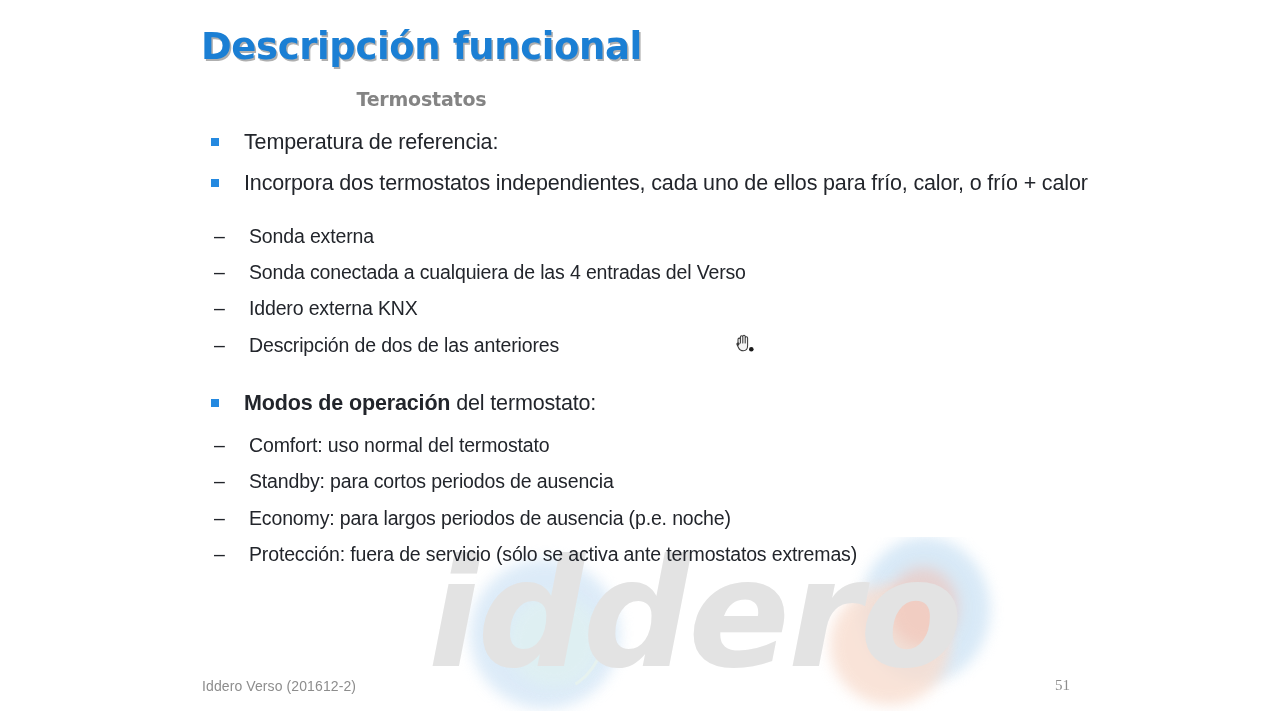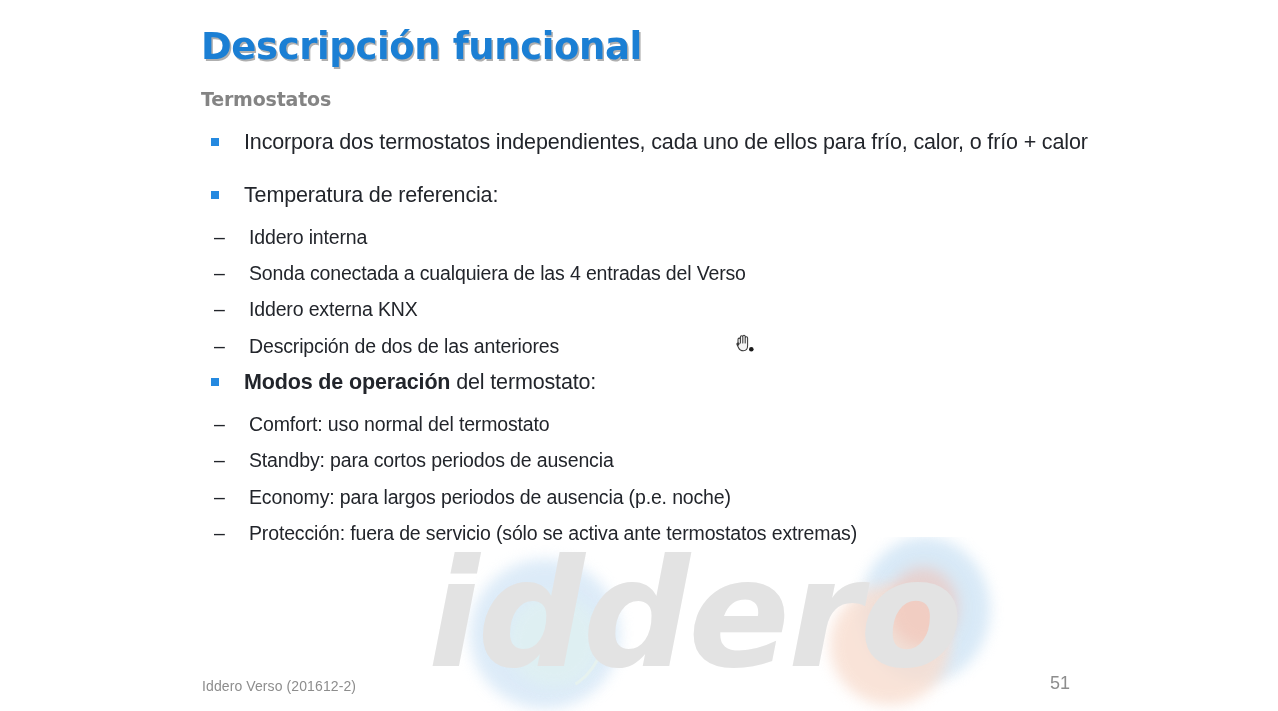--- a/index.html
+++ b/index.html
@@ -101,20 +101,21 @@
     border: 3px solid #eef6f4;
     border-color: transparent #e6f2ef transparent transparent;
     transform: rotate(22deg);
   }
 
   
   .title-block {
     position: absolute;
     left: 31px;
     top: 28px;
+    text-align: center;
   }
   .slide-title {
     font-family: "DejaVu Sans", sans-serif;
     font-size: 37px;
     font-weight: 700;
     color: #1b7fd4;
     letter-spacing: -0.4px;
     line-height: 1.05;
     text-shadow: 1.5px 1.5px 0 rgba(110,110,110,0.55);
     white-space: nowrap;
@@ -185,22 +186,22 @@
     bottom: 17px;
     font-family: "Liberation Sans", sans-serif;
     font-size: 14px;
     color: #8d8d8d;
     letter-spacing: 0.1px;
   }
   .footer-page {
     position: absolute;
     right: 42px;
     bottom: 17px;
-    font-family: Liberation Sans, sans-serif;
-    font-size: 18px;
+    font-family: Liberation Serif, serif;
+    font-size: 15px;
     color: #8d8d8d;
     text-align: center;
   }
 
   
   #cursor {
     position: absolute;
     left: 731px;
     top: 331px;
     width: 26px;
@@ -225,49 +226,49 @@
       <div class="wm-text">iddero</div>
     </div>
 
     <div class="title-block">
       <div class="slide-title">Descripción funcional</div>
       <div class="slide-subtitle">Termostatos</div>
     </div>
 
     <div class="body-list">
 
+      <div class="lvl1 tight">
+        <span class="sq"></span>
+        <span>Temperatura de referencia:</span>
+      </div>
+
       <div class="lvl1">
         <span class="sq"></span>
         <span>Incorpora dos termostatos independientes, cada uno de ellos para frío, calor, o frío + calor</span>
       </div>
-
-      <div class="lvl1 tight">
-        <span class="sq"></span>
-        <span>Temperatura de referencia:</span>
-      </div>
       <div class="sublist">
         <div class="lvl2">
           <span class="dash">–</span>
-          <span>Iddero interna</span>
+          <span>Sonda externa</span>
         </div>
         <div class="lvl2">
           <span class="dash">–</span>
           <span>Sonda conectada a cualquiera de las 4 entradas del Verso</span>
         </div>
         <div class="lvl2">
           <span class="dash">–</span>
           <span>Iddero externa KNX</span>
         </div>
         <div class="lvl2">
           <span class="dash">–</span>
           <span>Descripción de dos de las anteriores</span>
         </div>
       </div>
 
-      <div class="lvl1 tight" style="">
+      <div class="lvl1 tight" style="margin-top:22px">
         <span class="sq"></span>
         <span class="b">Modos de operación</span><span> del termostato:</span>
       </div>
       <div class="sublist">
         <div class="lvl2">
           <span class="dash">–</span>
           <span>Comfort: uso normal del termostato</span>
         </div>
         <div class="lvl2">
           <span class="dash">–</span>

